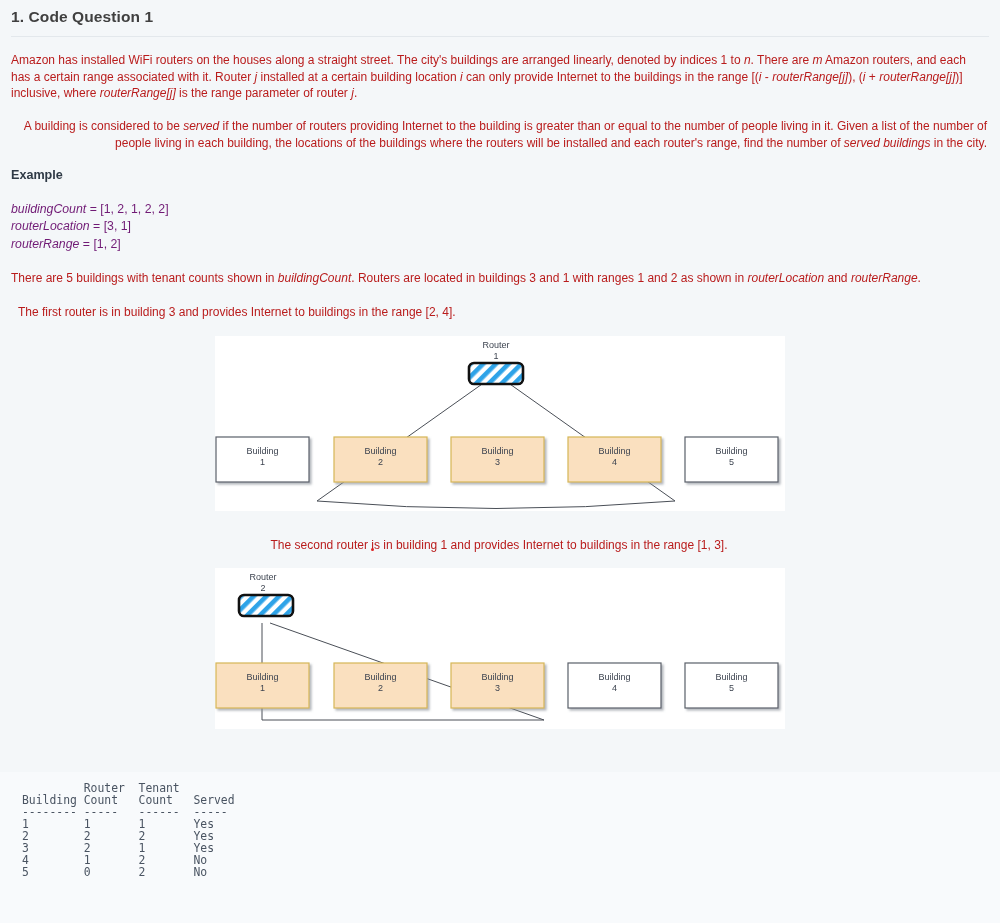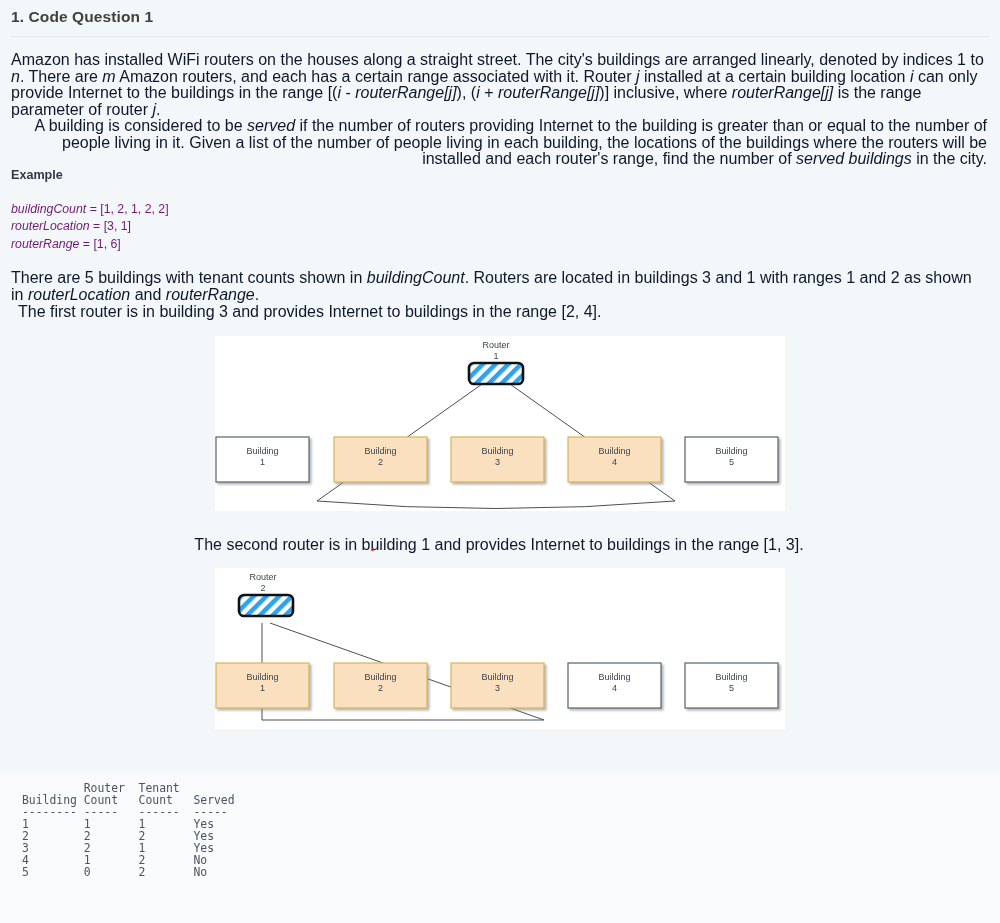--- a/index.html
+++ b/index.html
@@ -31,23 +31,23 @@
     left: 11px;
     top: 36px;
     width: 978px;
     height: 1px;
     background: #e3e8ec;
   }
 
   
   .prose {
     position: absolute;
-    font-size: 16px;
+    font-size: 12px;
     line-height: 16.6px;
-    color: #0f172a;
+    color: #b91c1c;
   }
   .prose i, .prose em { font-style: italic; }
 
   #para-intro { left: 11px; top: 52px; width: 976px; }
   #para-served { left: 11px; top: 118px; width: 976px; text-align: right; }
   #example-heading {
     position: absolute;
     left: 11px; top: 168px;
     font-size: 12.6px;
     font-weight: bold;
@@ -122,21 +122,21 @@
 
 <div class="prose" id="para-intro"><span>Amazon has installed WiFi routers on the houses along a straight street. The city's buildings are arranged linearly, denoted by indices 1 to </span><i>n</i><span>. There are </span><i>m</i><span> Amazon routers, and each has a certain range associated with it. Router </span><i>j</i><span> installed at a certain building location </span><i>i</i><span> can only provide Internet to the buildings in the range [(</span><i>i</i><span> - </span><i>routerRange[j]</i><span>), (</span><i>i</i><span> + </span><i>routerRange[j]</i><span>)] inclusive, where </span><i>routerRange[j]</i><span> is the range parameter of router </span><i>j</i><span>.</span></div>
 
 <div class="prose" id="para-served"><span>A building is considered to be </span><i>served</i><span> if the number of routers providing Internet to the building is greater than or equal to the number of people living in it. Given a list of the number of people living in each building, the locations of the buildings where the routers will be installed and each router's range, find the number of </span><i>served buildings</i><span> in the city.</span></div>
 
 <div id="example-heading">Example</div>
 
 <div id="vars-block">
   <div><span>buildingCount</span><span class="val"> = </span><span class="val">[1, 2, 1, 2, 2]</span></div>
   <div><span>routerLocation</span><span class="val"> = </span><span class="val">[3, 1]</span></div>
-  <div><span>routerRange</span><span class="val"> = </span><span class="val">[1, 6]</span></div>
+  <div><span>routerRange</span><span class="val"> = </span><span class="val">[1, 2]</span></div>
 </div>
 
 <div class="prose" id="para-there-are"><span>There are 5 buildings with tenant counts shown in </span><i>buildingCount</i><span>.  Routers are located in buildings 3 and 1 with ranges 1 and 2 as shown in </span><i>routerLocation</i><span> and </span><i>routerRange</i><span>.</span></div>
 
 <div class="prose" id="para-first-router">The first router is in building 3 and provides Internet to buildings in the range [2, 4].</div>
 
 <div class="diagram" id="diagram-1">
   <svg viewBox="0 0 570 175" xmlns="http://www.w3.org/2000/svg">
     <defs>
       <pattern id="hatch1" width="9" height="9" patternTransform="rotate(45)" patternUnits="userSpaceOnUse">

